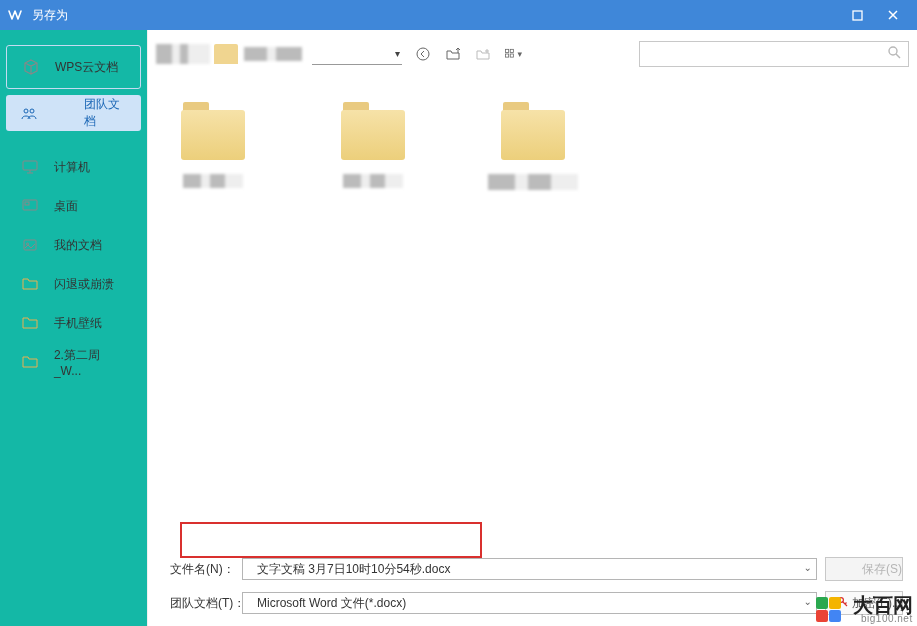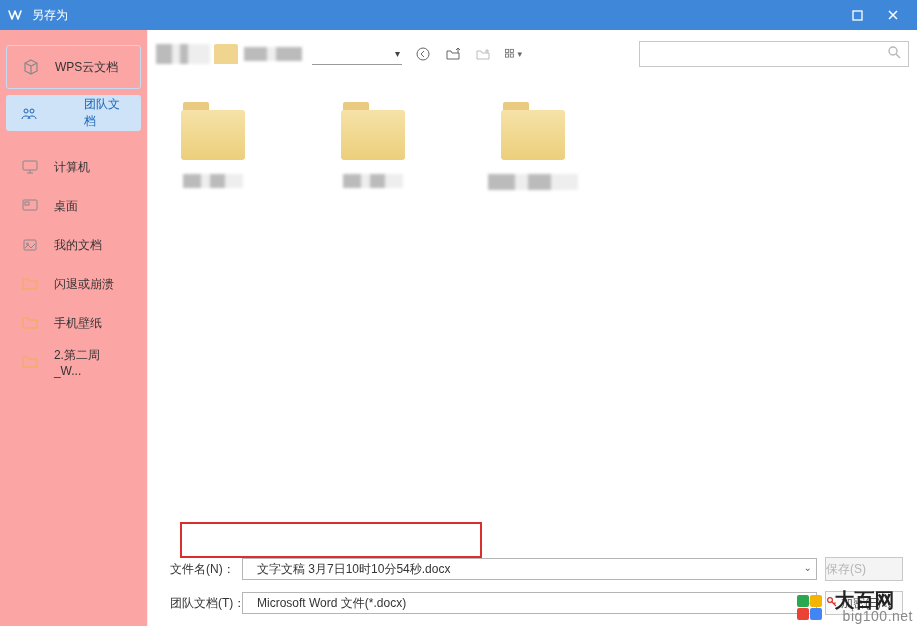--- a/index.html
+++ b/index.html
@@ -45,21 +45,21 @@
       cursor: pointer;
     }
     
     .body-area {
       display: flex;
       height: 596px;
     }
     
     .sidebar {
       width: 148px;
-      background: #fca5a5;
+      background: #14b8a6;
       padding-top: 12px;
       border-right: 1px solid #f0f0f0;
     }
     .sidebar-item {
       height: 36px;
       display: flex;
       align-items: center;
       padding: 0 14px;
       font-size: 12px;
       color: #333;
@@ -248,21 +248,21 @@
       pointer-events: none;
     }
     .action-btn {
       width: 78px;
       height: 24px;
       border: 1px solid #c8c8c8;
       background: #fafafa;
       font-size: 12px;
       display: flex;
       align-items: center;
-      justify-content: flex-start;
+      justify-content: flex-end;
       cursor: pointer;
       color: #555;
     }
     .action-btn.disabled {
       color: #b5b5b5;
       background: #f4f4f4;
     }
     .action-btn .key-icon {
       color: #d9302e;
       margin-right: 4px;
@@ -275,21 +275,21 @@
       display: flex;
       align-items: center;
       gap: 12px;
     }
     .watermark .wm-logo {
       width: 26px; height: 26px;
       display: flex; flex-wrap: wrap;
     }
     .wm-logo span { width: 12px; height: 12px; margin: 0.5px; border-radius: 2px; }
     .wm-text { font-size: 20px; font-weight: 700; color: #222; line-height: 1; }
-    .wm-sub { font-size: 14px; color: #888; margin-top: -2px; letter-spacing: .5px; padding-left: 8px; }
+    .wm-sub { font-size: 10px; color: #888; margin-top: -2px; letter-spacing: .5px; padding-left: 8px; }
   </style>
 </head>
 <body>
 
 <div class="titlebar">
   <span class="app-icon">
     <svg width="16" height="16" viewBox="0 0 16 16">
         <path d="M2 4 L5 12 L8 4 L11 12 L14 4" stroke="#fff" stroke-width="1.6" fill="none" stroke-linejoin="round" stroke-linecap="round"></path>
       </svg>
   </span>

